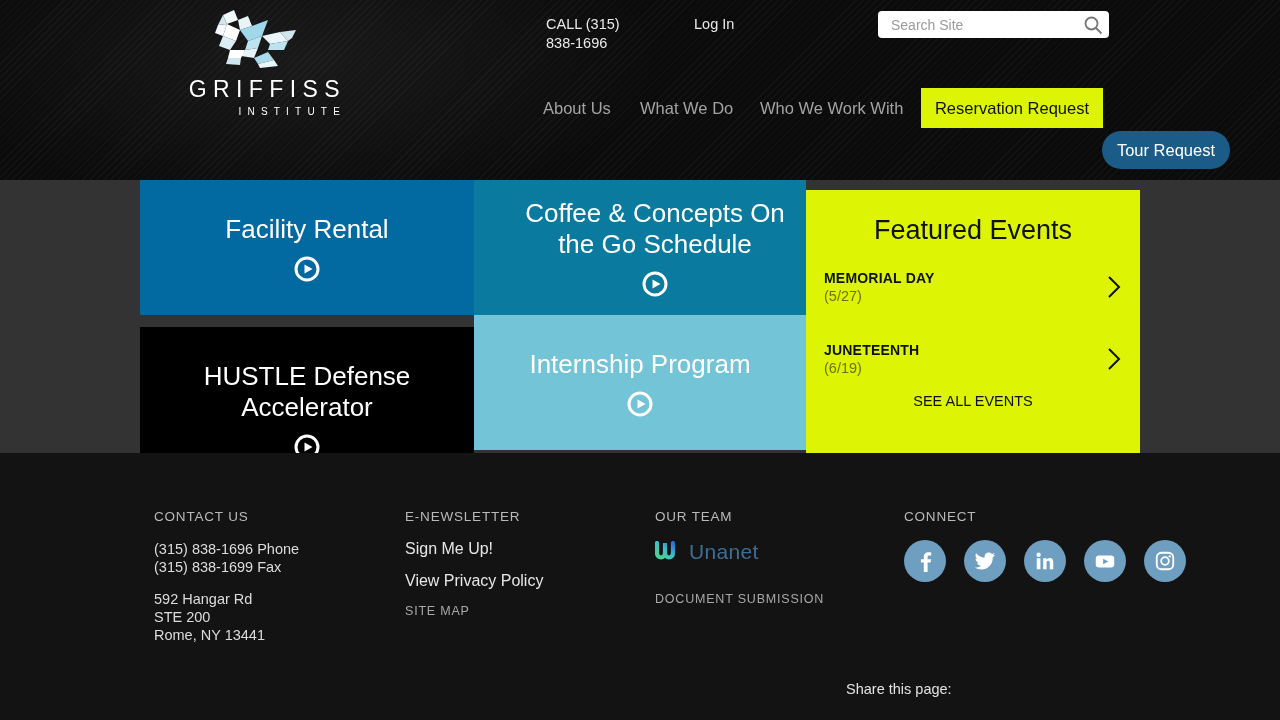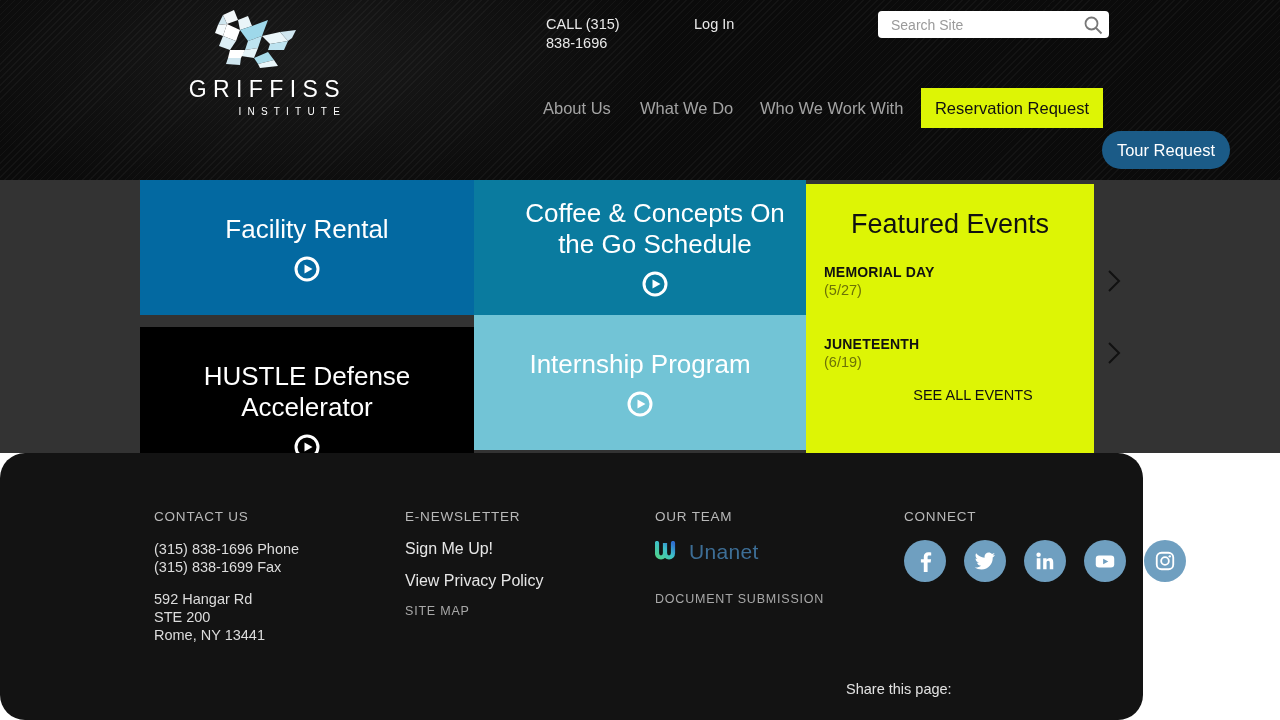--- a/index.html
+++ b/index.html
@@ -117,22 +117,22 @@
     text-align: center; font-weight: 400;
   }
   .play-icon { margin-top: 11px; display: block; }
   .t-facility   { left: 0;   top: 0;   width: 334px; height: 135px; background: #0369a1; }
   .t-coffee     { left: 334px; top: 0; width: 332px; height: 135px; background: #0a7b9f; padding-left: 44px; }
   .t-hustle     { left: 0;   top: 147px; width: 334px; height: 166px; background: #000000; }
   .t-internship { left: 334px; top: 135px; width: 332px; height: 135px; background: #72c4d6; }
 
   
   .events {
-    position: absolute; left: 666px; top: 4px;
-    width: 288px; height: 270px; background: #ddf505;
+    position: absolute; left: 666px; top: 10px;
+    width: 334px; height: 270px; background: #ddf505;
   }
   .events-title {
     color: #111111; font-size: 27px; line-height: 32px;
     text-align: center; padding-top: 24px; font-weight: 400;
   }
   .event-row {
     position: absolute; left: 18px; width: 298px;
     cursor: pointer;
   }
   .event-row.e0 { top: 79px; }
@@ -150,23 +150,22 @@
   }
   .see-all {
     position: absolute; left: 0; top: 383px; width: 334px;
     text-align: center; color: #111111; font-size: 14.5px;
     cursor: pointer;
   }
   .see-all-pos { position: absolute; left: 0; top: 203px; width: 334px; text-align: center; }
 
   
   .footer {
-    position: relative; width: 1143px; height: 267px;
+    position: relative; width: 1280px; height: 267px;
     background: #131313;
-    border-radius: 25px;
   }
   .footer-col { position: absolute; top: 56px; }
   .fc-contact { left: 154px; width: 240px; }
   .fc-news    { left: 405px; width: 240px; }
   .fc-team    { left: 655px; width: 240px; }
   .fc-connect { left: 904px; width: 300px; }
 
   .fh {
     color: #b9b9b9; font-size: 13.5px; letter-spacing: 0.8px;
     margin-bottom: 16px;

